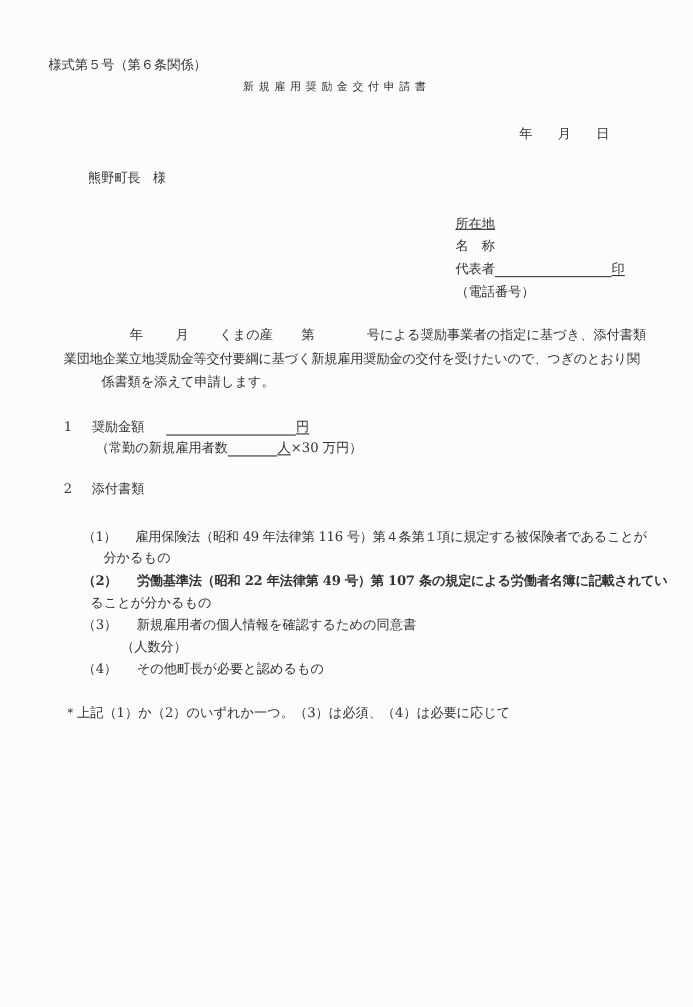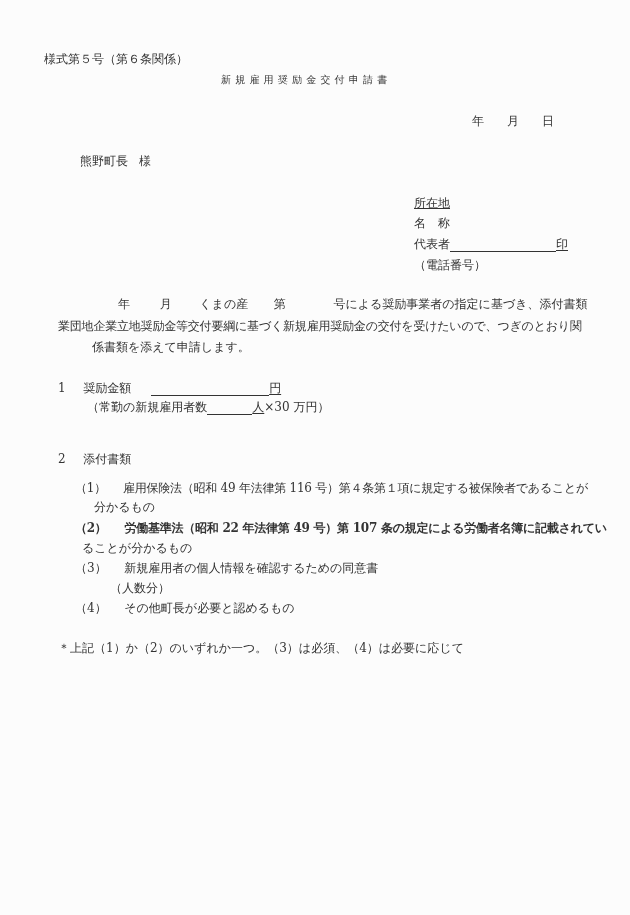--- a/index.html
+++ b/index.html
@@ -77,21 +77,21 @@
       <span style="display:inline-block; width:10px;"></span>
       <span>奨励金額</span>
       <span style="display:inline-block; width:16px;"></span><span class="line" style="width:118px;"></span><span class="u">円</span>
     </div>
     <div class="abs" style="left:87px; top:399px;">
       <span>（常勤の新規雇用者数</span><span class="line" style="width:45px;"></span><span class="u">人</span><span>×30 万円）</span>
     </div>
   </div>
 
   <div>
-    <div class="abs" style="left:58px; top:451px;">
+    <div class="abs" style="left:58px; top:436px;">
       <span>2</span>
       <span style="display:inline-block; width:10px;"></span>
       <span>添付書類</span>
     </div>
 
     <div>
       <div class="abs" style="left:75px; top:480px; letter-spacing:-0.25px;">
         <span>（1）</span>
         <span style="display:inline-block; width:10px;"></span>
         <span>雇用保険法（昭和 49 年法律第 116 号）第４条第１項に規定する被保険者であることが</span>

